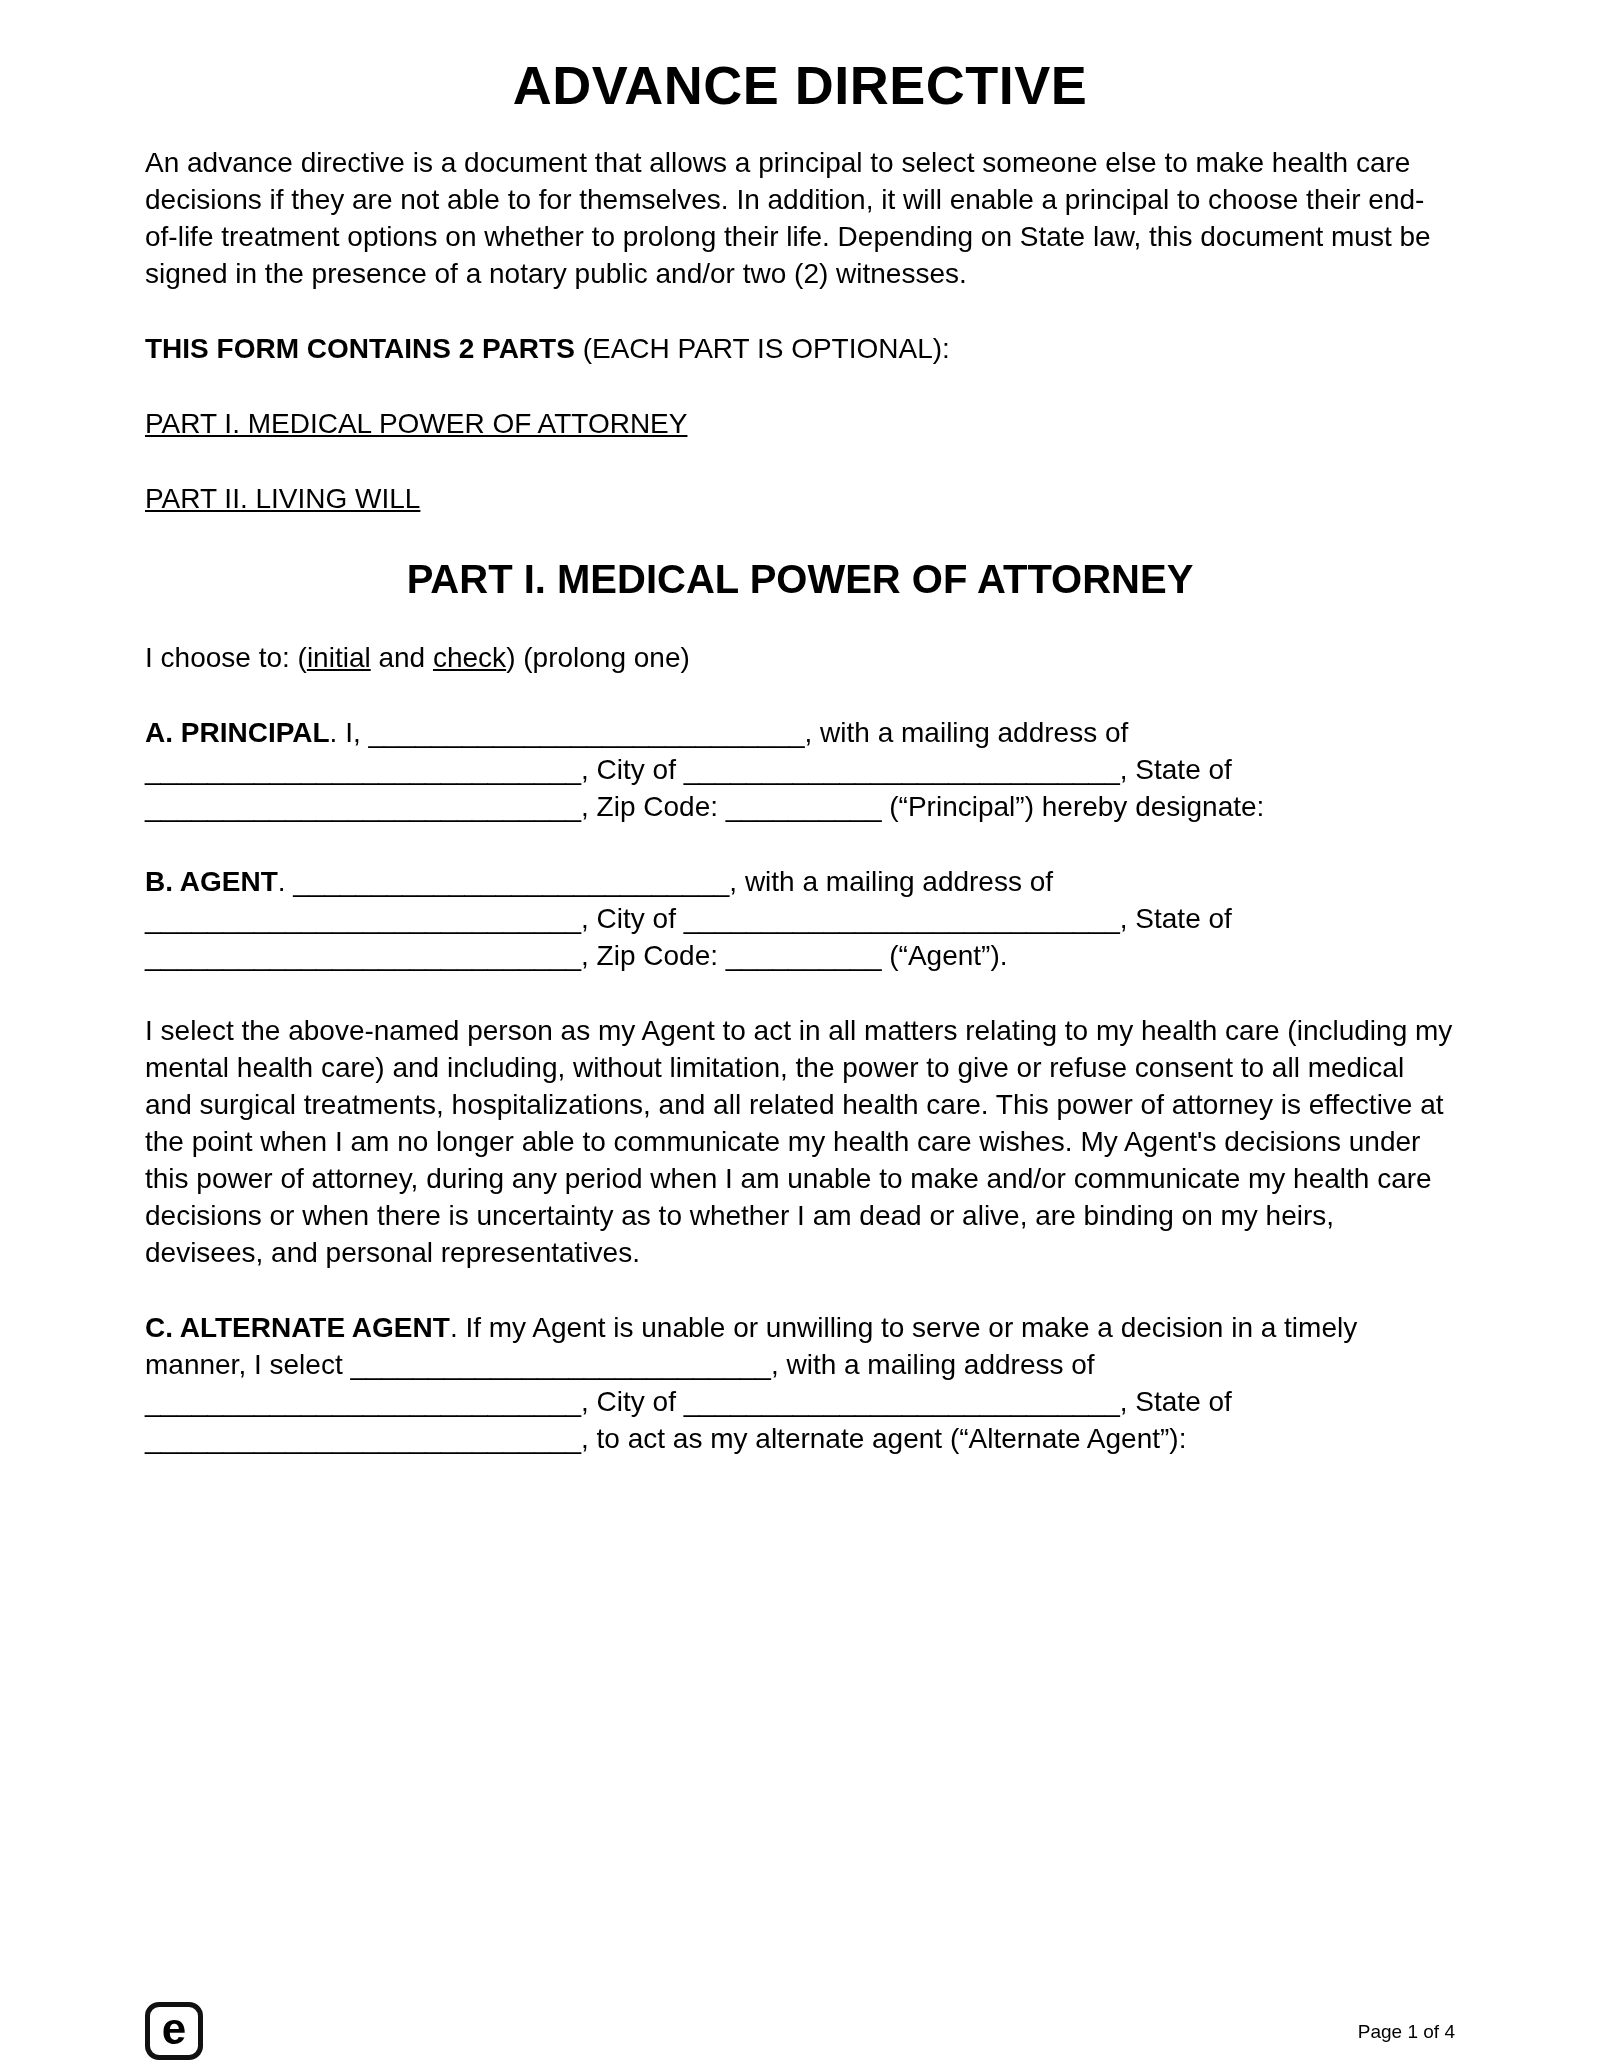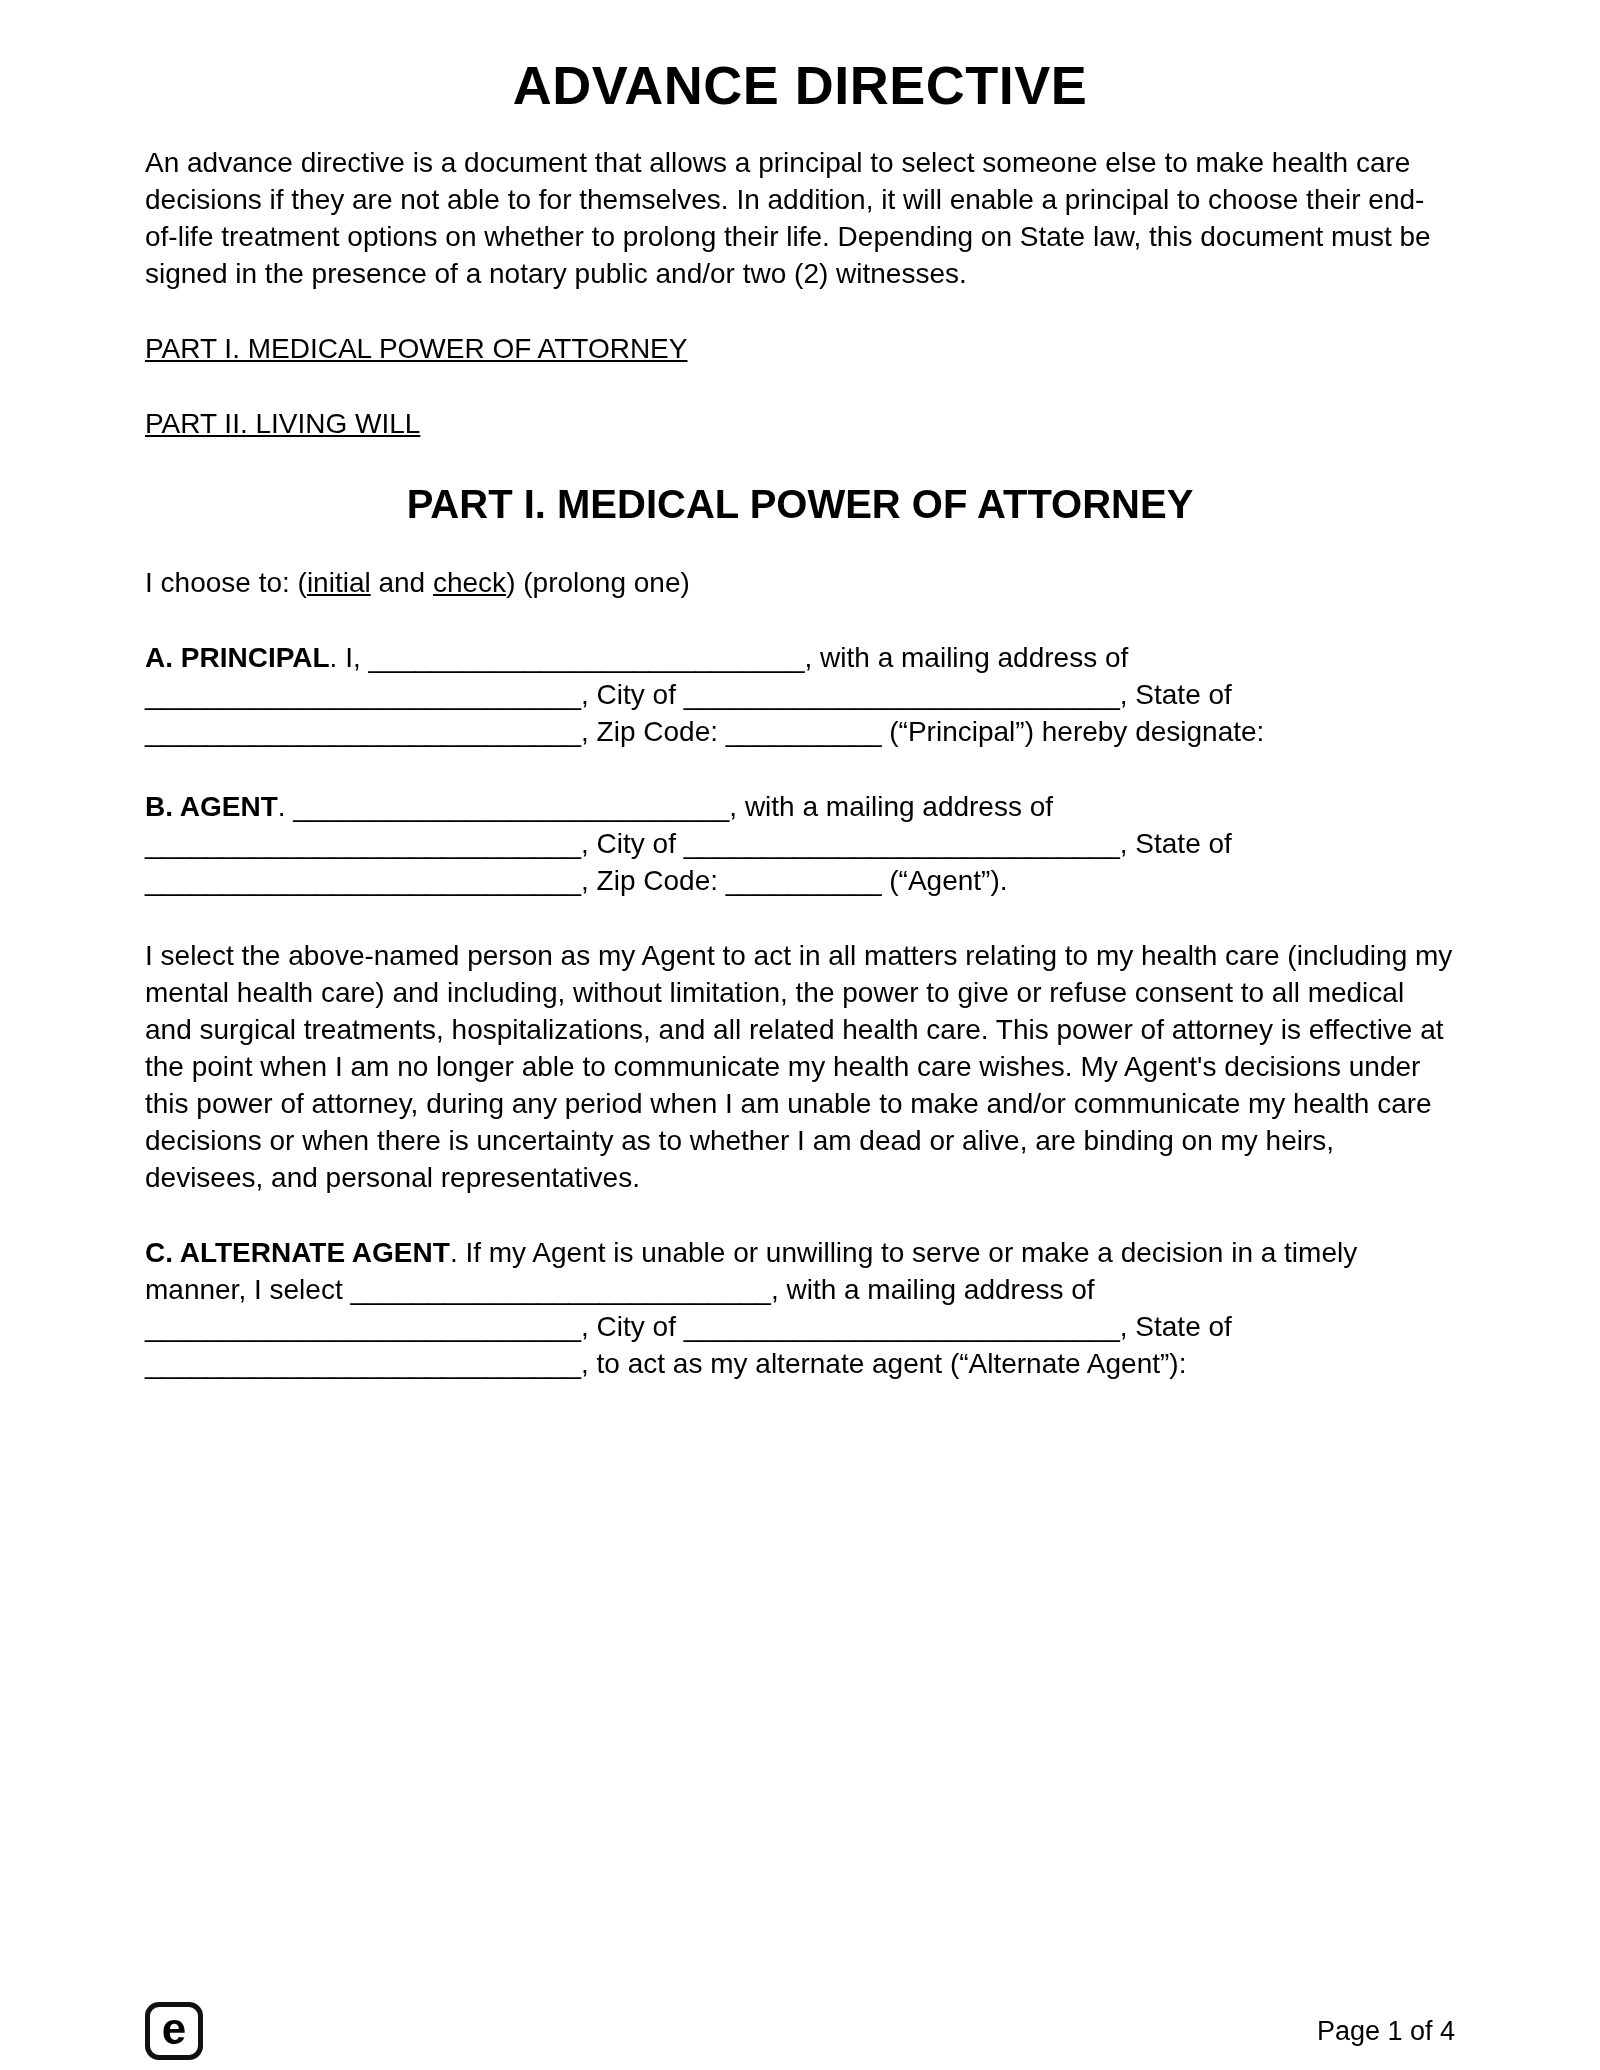--- a/index.html
+++ b/index.html
@@ -61,31 +61,32 @@
     align-items: center;
     justify-content: center;
     background: #ffffff;
   }
   .logo-e {
     font-weight: 700;
     font-size: 44px;
     line-height: 1;
     padding-bottom: 4px;
   }
-  .page-indicator { font-size: 27px; text-align: center; }
+  .page-indicator { font-size: 19px; text-align: center; }
 </style>
 </head>
 <body>
 
 <div class="page">
 
   <h1 class="title">ADVANCE DIRECTIVE</h1>
 
   <p class="para">An advance directive is a document that allows a principal to select someone else to make health care decisions if they are not able to for themselves. In addition, it will enable a principal to choose their end-of-life treatment options on whether to prolong their life. Depending on State law, this document must be signed in the presence of a notary public and/or two (2) witnesses.</p>
 
+  <p class="para"><span class="b">THIS FORM CONTAINS 2 PARTS</span><span> (EACH PART IS OPTIONAL):</span></p>
 
   <p class="para"><span class="u">PART I. MEDICAL POWER OF ATTORNEY</span></p>
 
   <p class="para"><span class="u">PART II. LIVING WILL</span></p>
 
   <h2 class="heading">PART I. MEDICAL POWER OF ATTORNEY</h2>
 
 
   <p class="para"><span>I choose to: (</span><span class="u">initial</span><span> and </span><span class="u">check</span><span>) (prolong one)</span></p>
 

